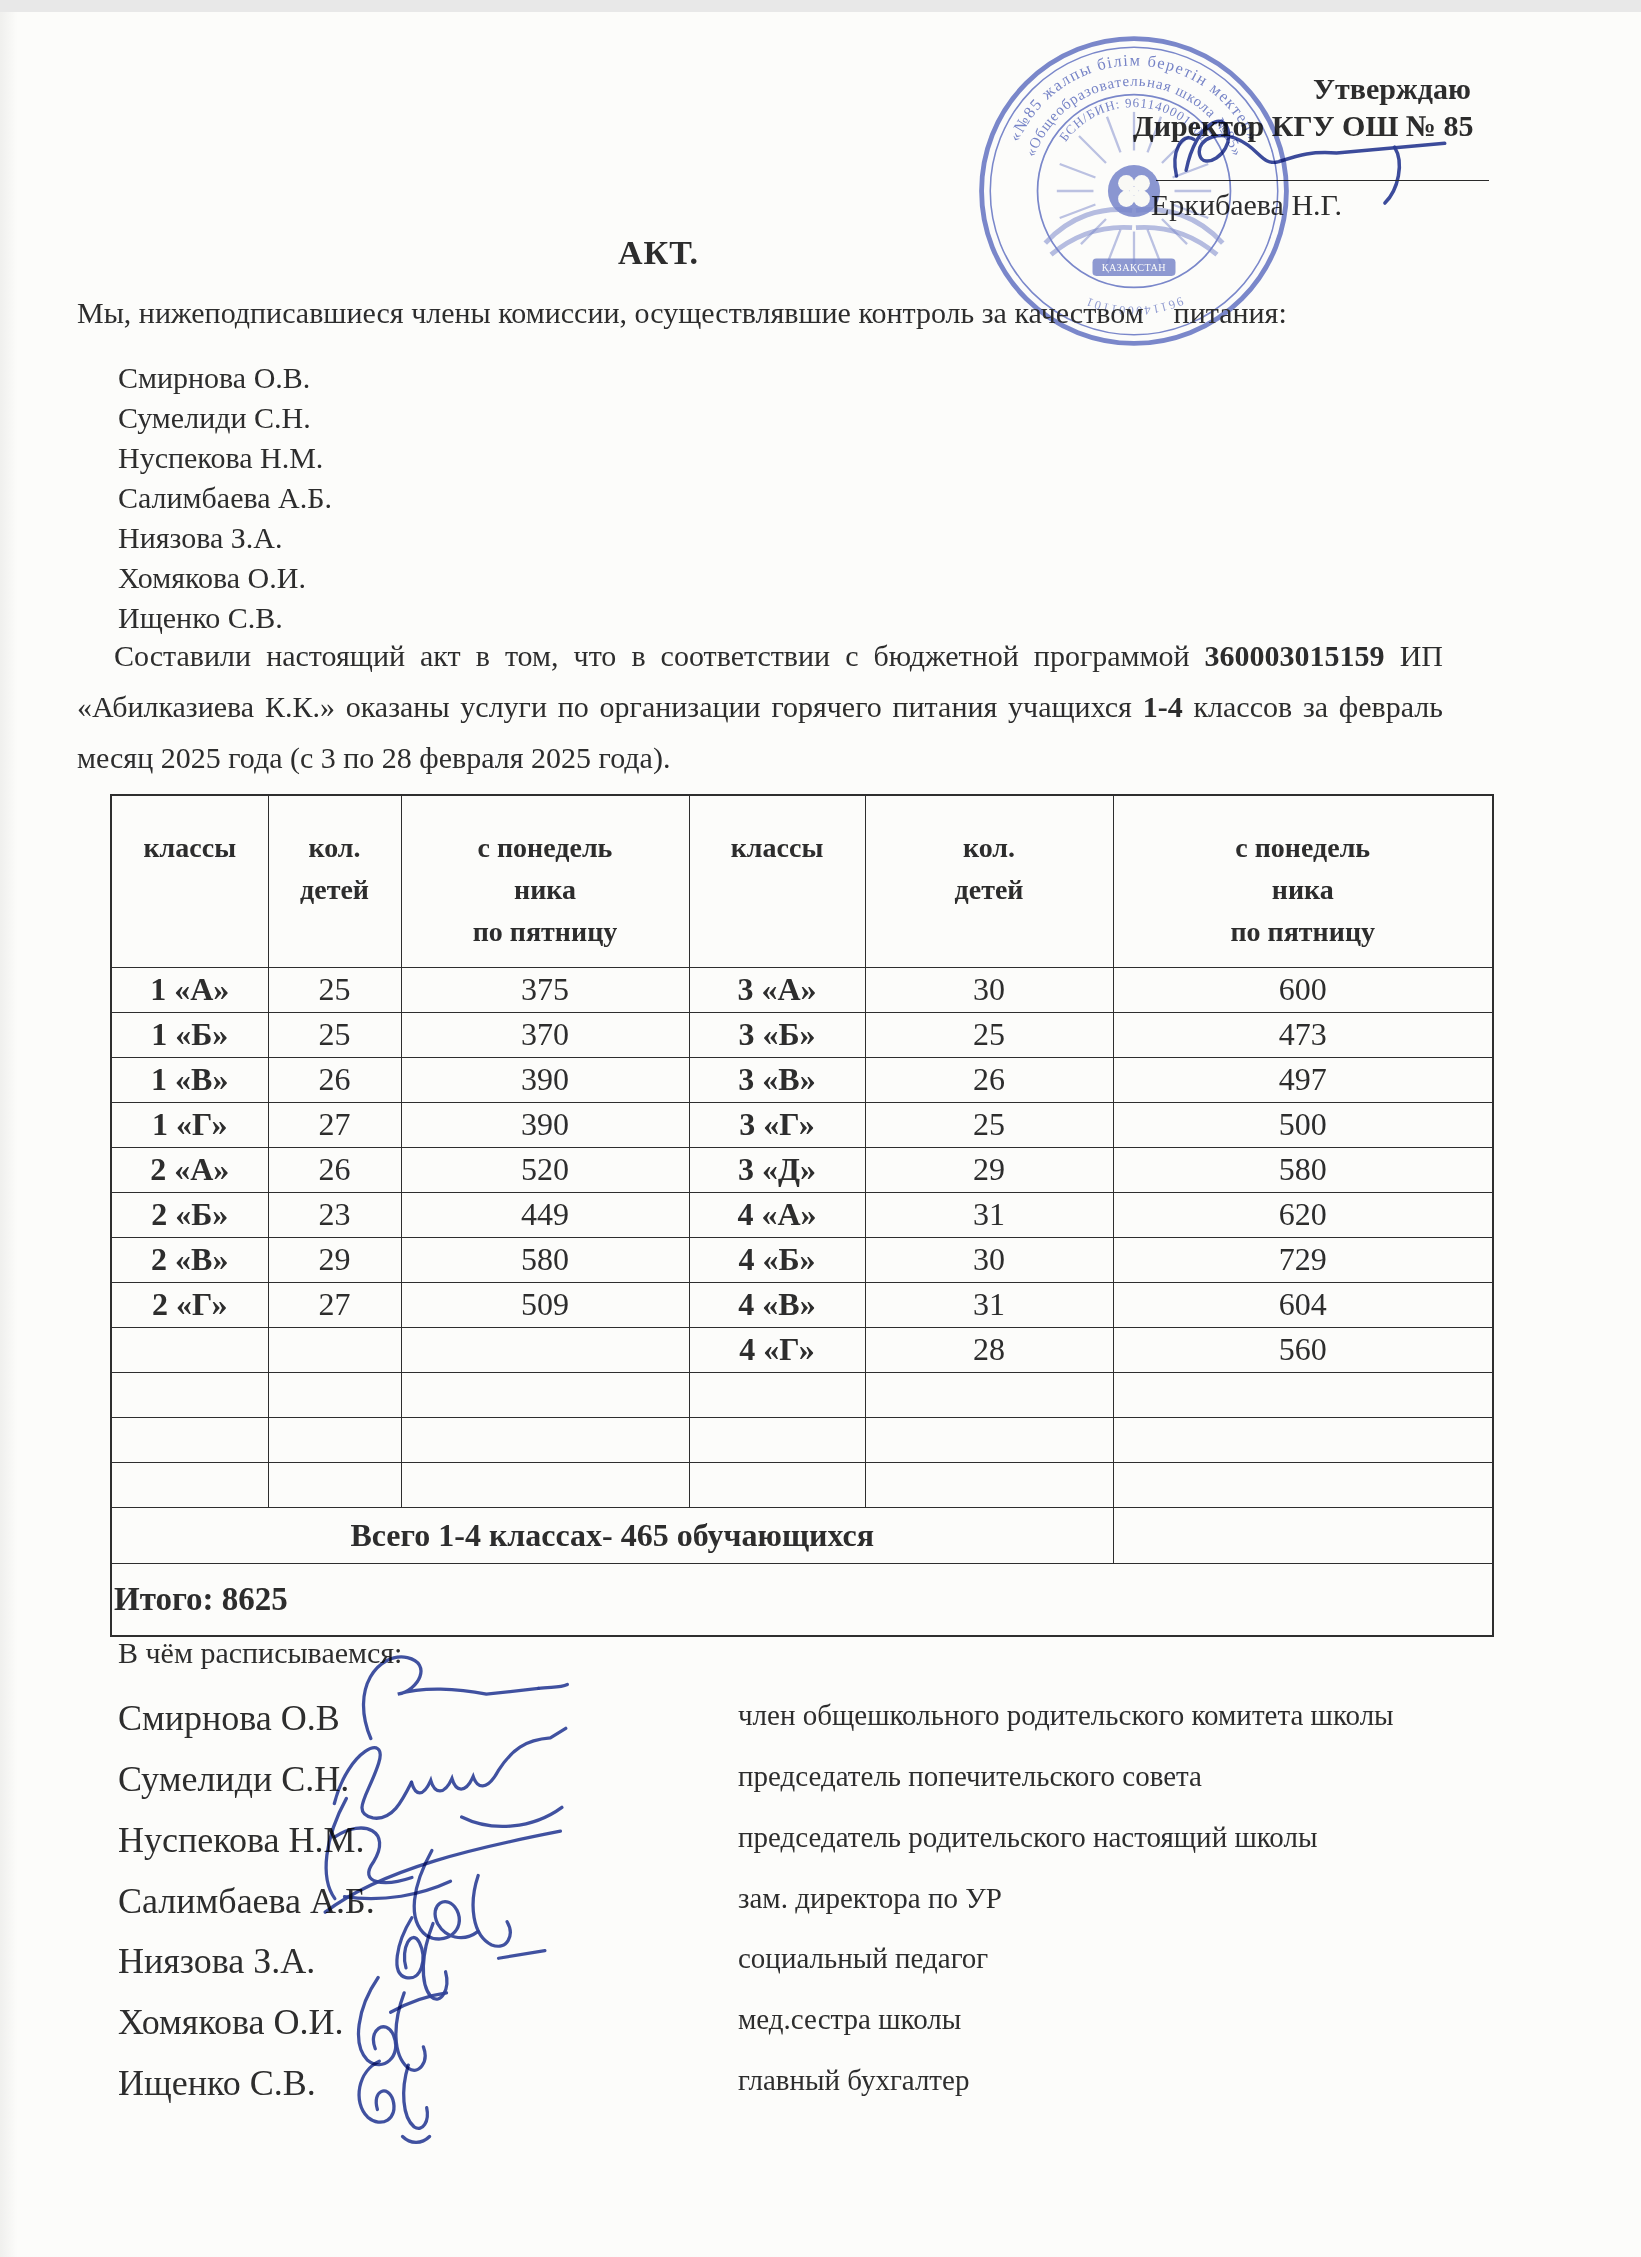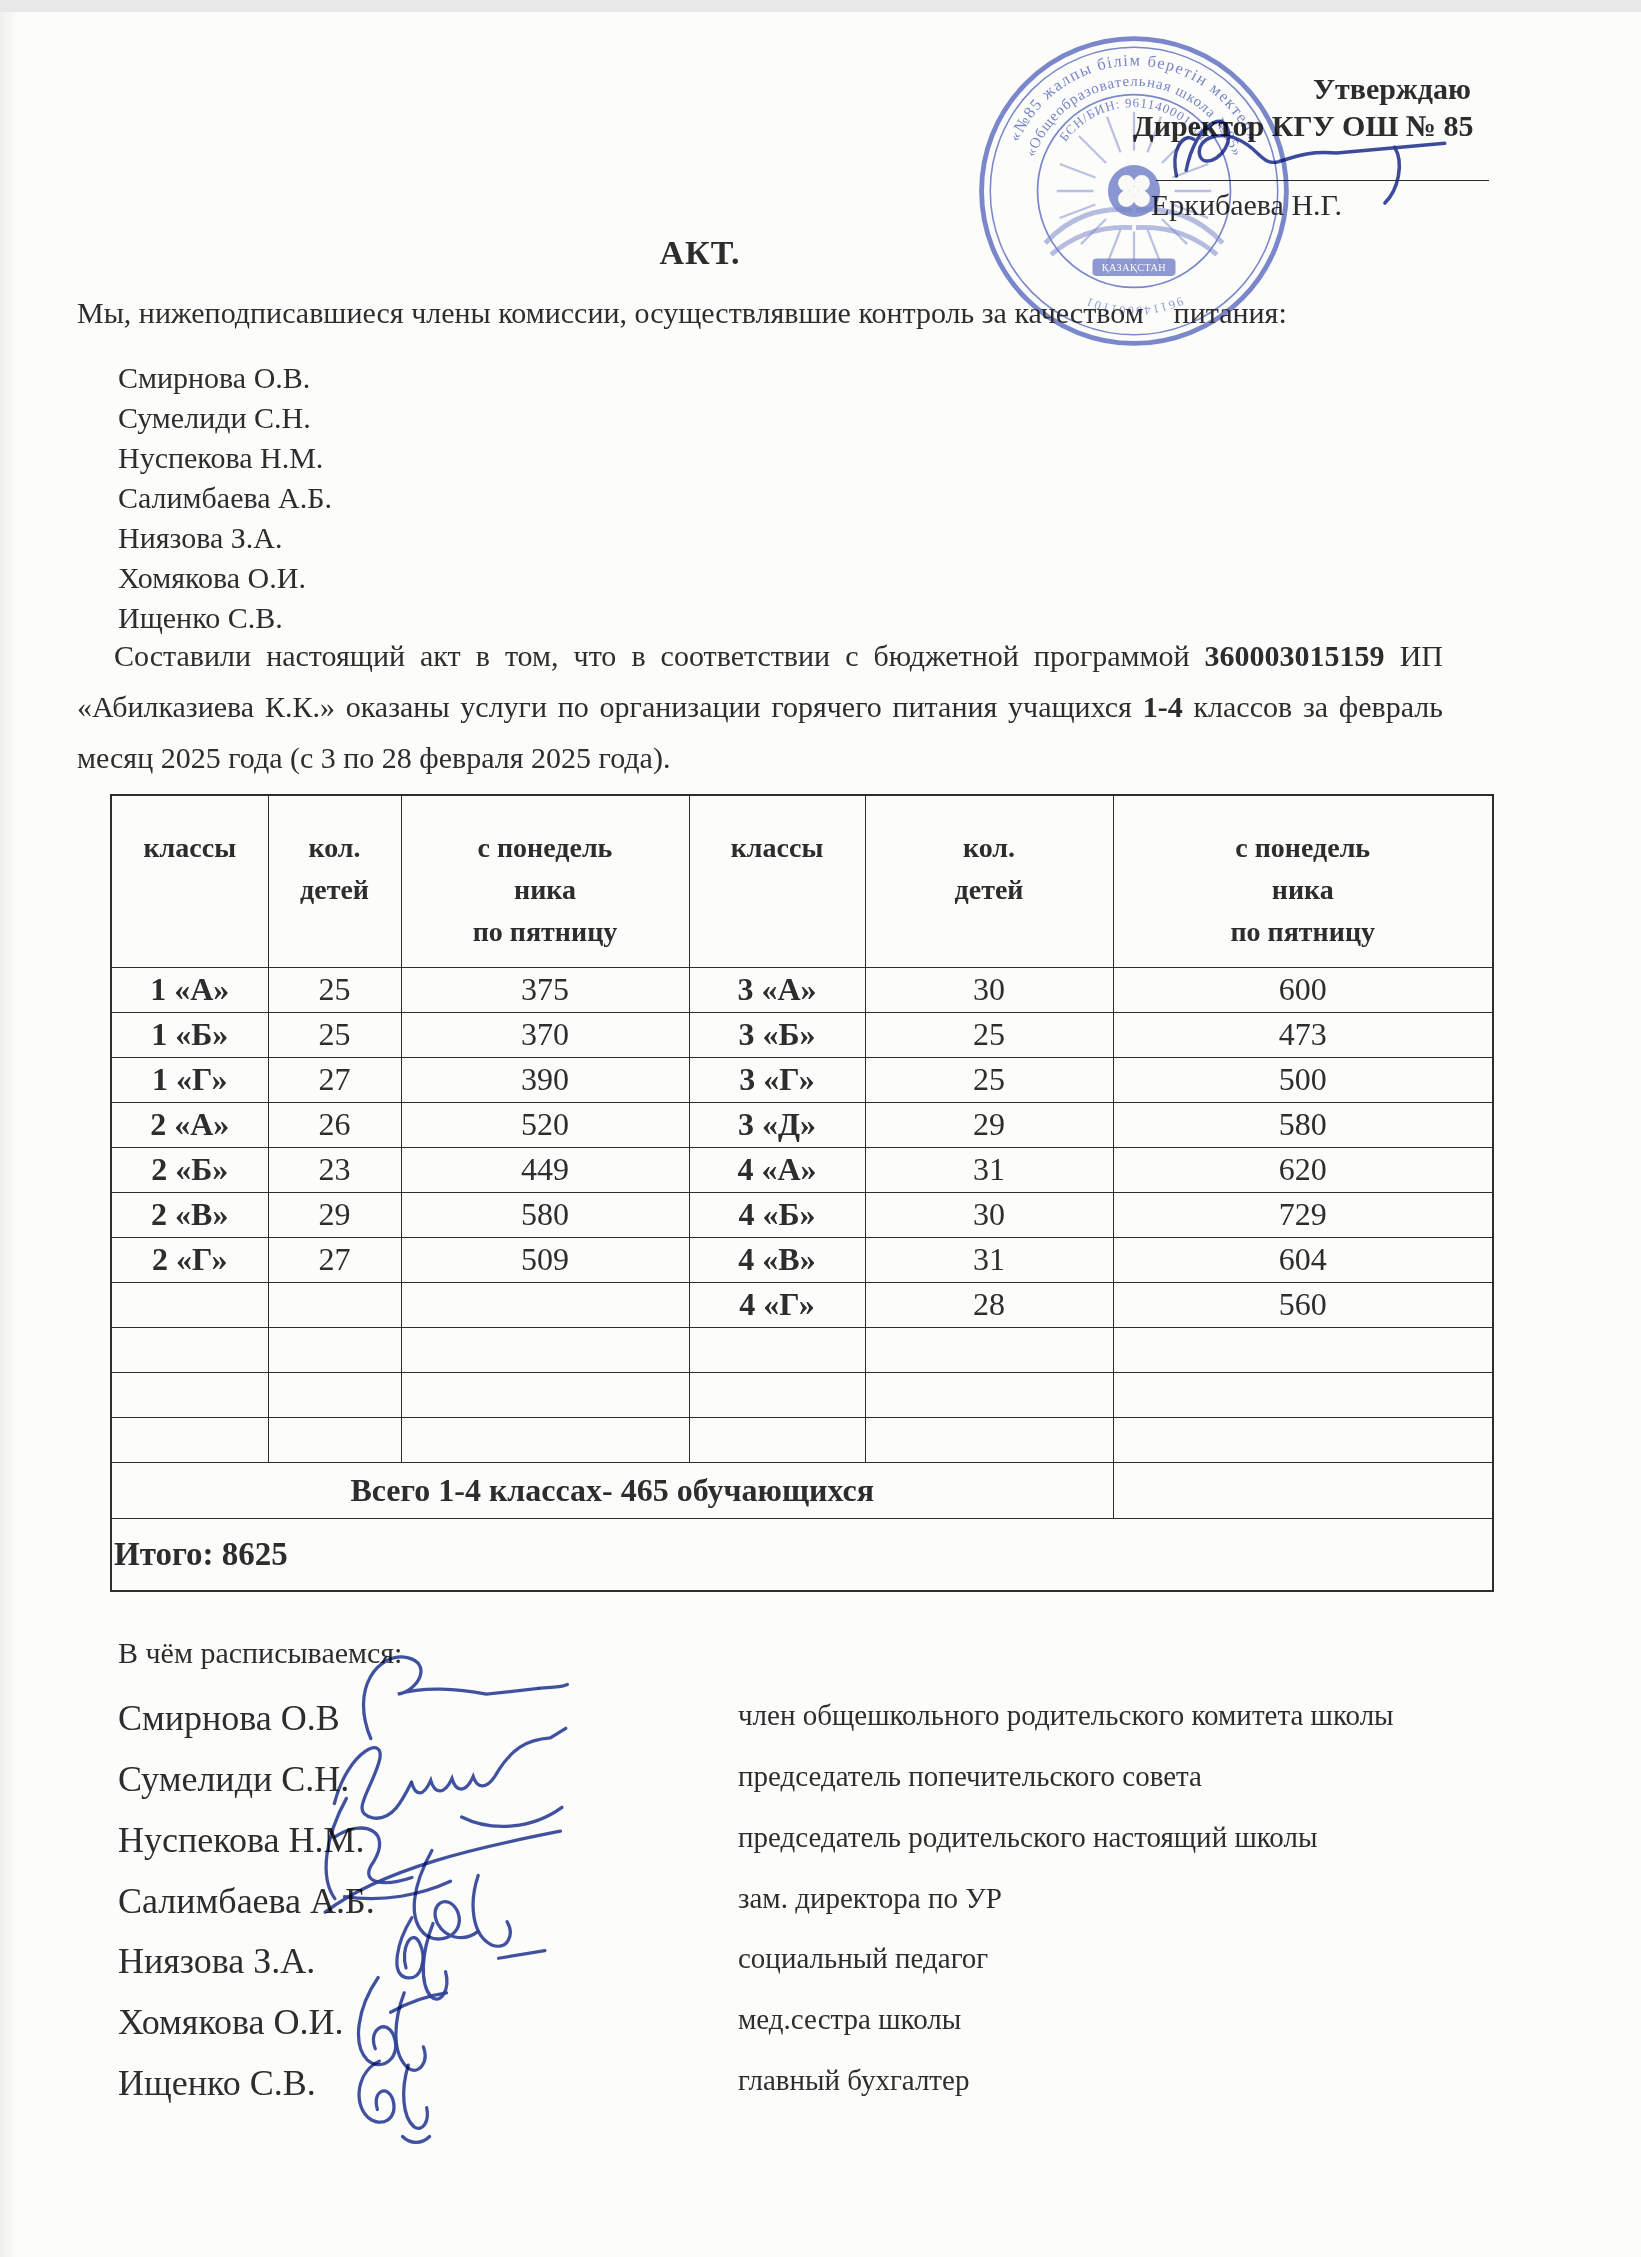--- a/index.html
+++ b/index.html
@@ -25,21 +25,21 @@
   .approve-line1{left:1313px;top:60px;font-size:30px;font-weight:bold;}
   .approve-line2{left:1133px;top:97px;font-size:30px;font-weight:bold;white-space:nowrap;}
   .sig-line{left:1156px;top:168px;width:333px;border-top:1.9px solid #2a2a2a;height:0;}
   .approve-name{left:1151px;top:176px;font-size:30px;font-weight:normal;white-space:nowrap;}
   .hdr-sig{left:1163px;top:83px;mix-blend-mode:multiply;}
 
   
   .stamp{left:970px;top:14.5px;mix-blend-mode:multiply;opacity:.85;filter:blur(0.4px);}
 
   
-  .doc-title{left:618px;top:222px;width:164px;text-align:center;font-size:34px;font-weight:bold;letter-spacing:1px;}
+  .doc-title{left:618px;top:222px;width:164px;text-align:left;font-size:34px;font-weight:bold;letter-spacing:1px;}
   .intro{left:77px;top:284px;width:1400px;font-size:30px;white-space:pre-wrap;}
   .members{left:118px;top:346px;font-size:30px;line-height:40px;}
   .body-par{left:77px;top:618px;width:1366px;font-size:30px;line-height:51px;text-align:justify;text-indent:37px;}
 
   
   .grid-wrap{left:110px;top:782px;}
   table.grid{border-collapse:collapse;table-layout:fixed;width:1383px;background:transparent;}
   table.grid th,table.grid td{border:1.9px solid #2e2e2e;padding:0 5.8px;}
   table.grid{border:2.9px solid #2e2e2e;}
   table.grid th{
@@ -200,20 +200,28 @@
 
     <tr>
       <td>1 «Б»</td>
       <td>25</td>
       <td>370</td>
       <td>3 «Б»</td>
       <td>25</td>
       <td>473</td>
     </tr>
 
+    <tr>
+      <td>1 «В»</td>
+      <td>26</td>
+      <td>390</td>
+      <td>3 «В»</td>
+      <td>26</td>
+      <td>497</td>
+    </tr>
 
     <tr>
       <td>1 «Г»</td>
       <td>27</td>
       <td>390</td>
       <td>3 «Г»</td>
       <td>25</td>
       <td>500</td>
     </tr>
 

